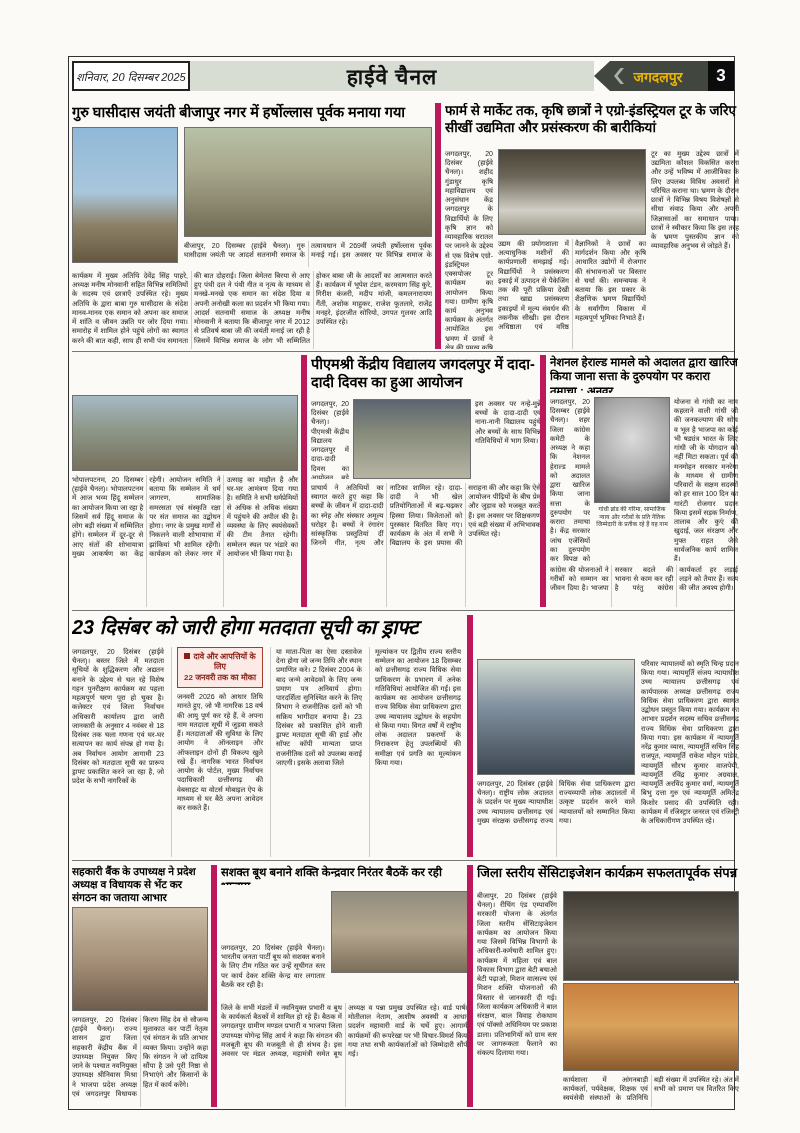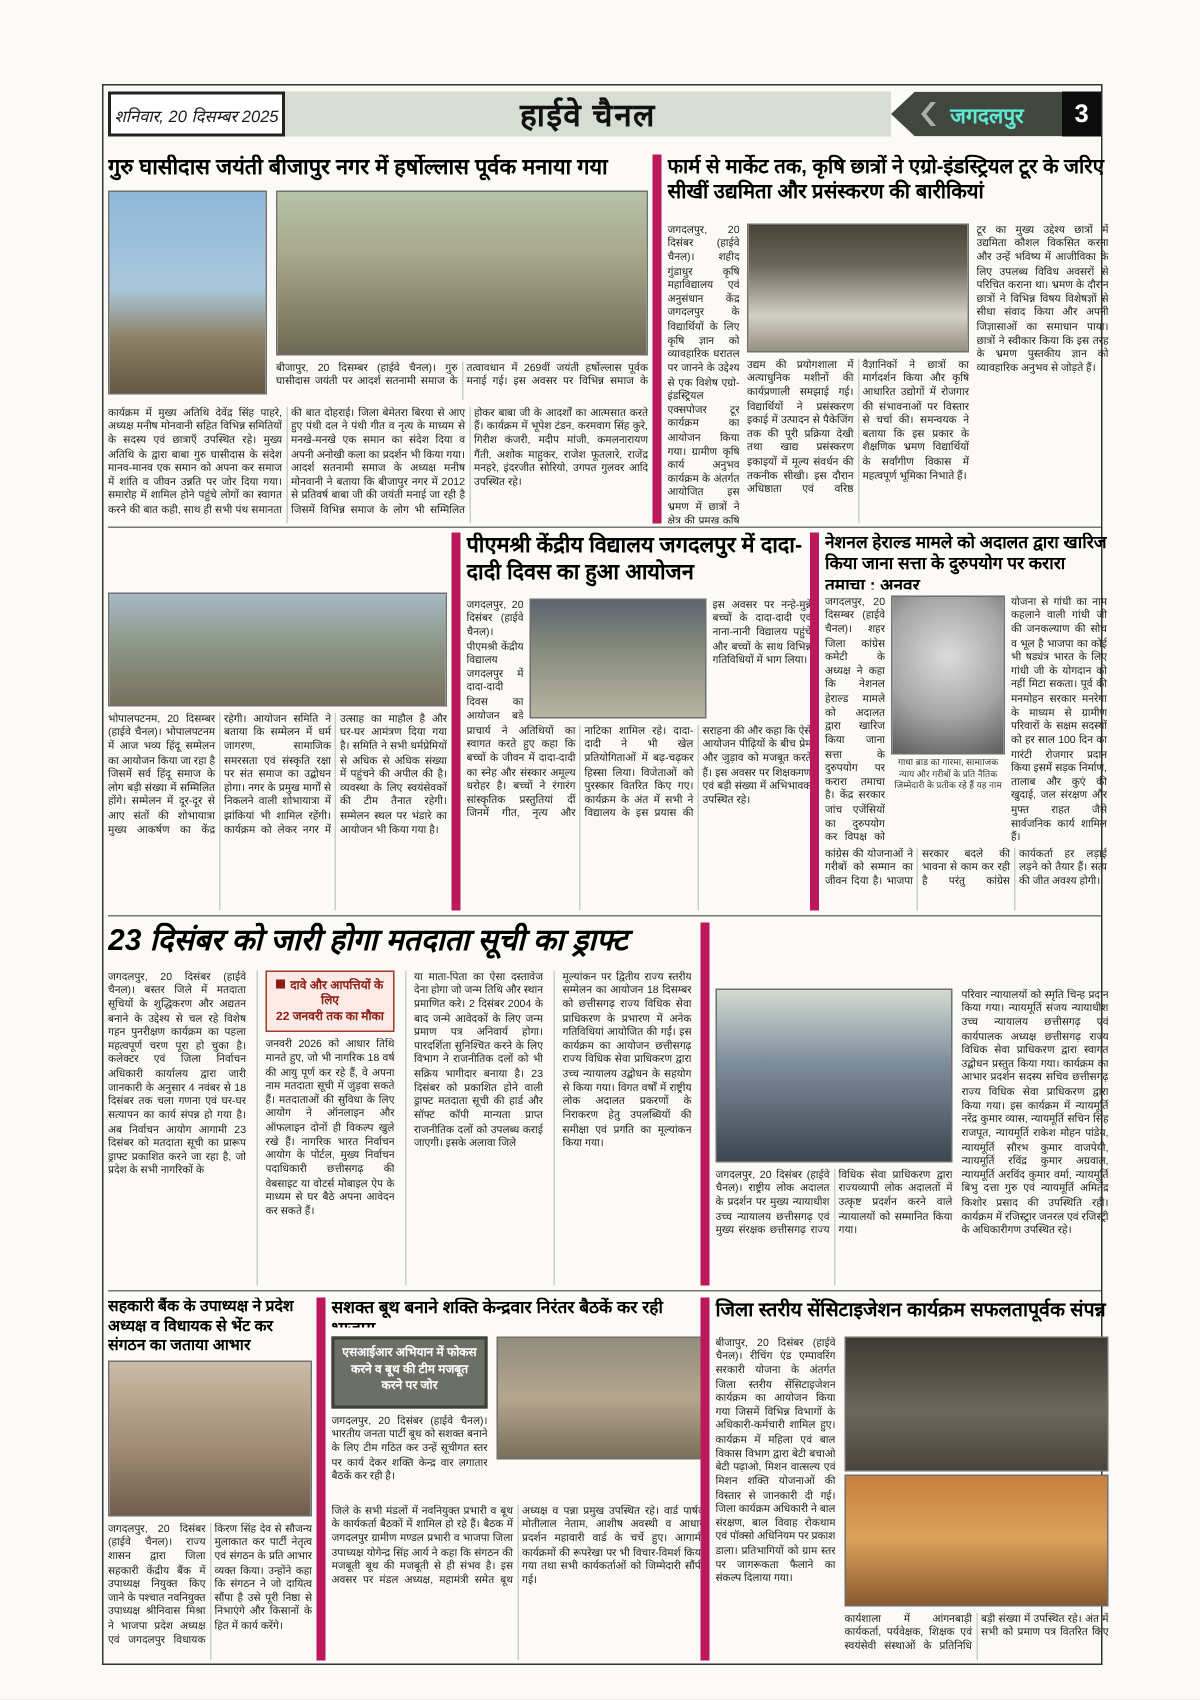--- a/index.html
+++ b/index.html
@@ -12,21 +12,21 @@
   
   .mast-date { left:3px; top:4px; width:118px; height:30px; border:2px solid #222;
                display:flex; align-items:center; justify-content:center;
                font-weight:normal; font-style:italic; font-size:11px; background:#fff; }
   .mast-bar { left:121px; top:4px; width:404px; height:30px; background:#d8ddd4;
               display:flex; align-items:center; justify-content:center;
               font-weight:bold; font-size:21px; letter-spacing:1px; color:#111; }
   .mast-poly { left:525px; top:4px; width:114px; height:30px; background:#41463f;
                clip-path:polygon(16px 0, 100% 0, 100% 100%, 16px 100%, 0 50%);
                display:flex; align-items:center; justify-content:center;
-               color:#5eead4; font-weight:bold; font-size:14px; padding-left:14px; }
+               color:#eab308; font-weight:bold; font-size:14px; padding-left:14px; }
   .chev { position:absolute; left:20px; top:7px; width:10px; height:16px;
           background:#aab0a6; clip-path:polygon(100% 0, 35% 50%, 100% 100%, 65% 100%, 0 50%, 65% 0); }
   .mast-num { left:639px; top:4px; width:26px; height:30px; background:#0c0c0c; color:#fff;
               display:flex; align-items:center; justify-content:center; font-weight:bold; font-size:17px; }
   
   .hrule { position:absolute; left:3px; width:662px; height:0; border-top:1px solid #777; }
   
   .art { position:absolute; }
   .art.vline { border-left:6px solid #be185d; padding-left:4px; }
   .hl { font-weight:bold; text-align:left; color:#000; line-height:1.25; overflow:hidden; }
@@ -130,21 +130,20 @@
     </div>
 
     <div class="art" style="left:3px; top:808px; width:157px; height:242px">
       <div class="abs hl" style="left:0; top:0; width:136px; height:38px; font-size:10.5px">सहकारी बैंक के उपाध्यक्ष ने प्रदेश अध्यक्ष व विधायक से भेंट कर संगठन का जताया आभार</div>
       <div class="abs photo ph-bouquet" style="left:0; top:42px; width:136px; height:104px"></div>
       <div class="abs bt c2" style="left:0; top:150px; width:136px; height:92px">जगदलपुर, 20 दिसंबर (हाईवे चैनल)। राज्य शासन द्वारा जिला सहकारी केंद्रीय बैंक में उपाध्यक्ष नियुक्त किए जाने के पश्चात नवनियुक्त उपाध्यक्ष श्रीनिवास मिश्रा ने भाजपा प्रदेश अध्यक्ष एवं जगदलपुर विधायक किरण सिंह देव से सौजन्य मुलाकात कर पार्टी नेतृत्व एवं संगठन के प्रति आभार व्यक्त किया। उन्होंने कहा कि संगठन ने जो दायित्व सौंपा है उसे पूरी निष्ठा से निभाएंगे और किसानों के हित में कार्य करेंगे।</div>
     </div>
 
     <div class="art vline" style="left:142px; top:808px; width:253px; height:242px">
       <div class="abs hl" style="left:4px; top:0; width:248px; height:20px; font-size:11.5px">सशक्त बूथ बनाने शक्ति केन्द्रवार निरंतर बैठकें कर रही भाजपा</div>
-      <div class="abs sbox" style="left:4px; top:26px; width:104px; height:48px">एसआईआर अभियान में फोकस करने व बूथ की टीम मजबूत करने पर जोर</div>
       <div class="abs bt" style="left:4px; top:78px; width:104px; height:56px">जगदलपुर, 20 दिसंबर (हाईवे चैनल)। भारतीय जनता पार्टी बूथ को सशक्त बनाने के लिए टीम गठित कर उन्हें सूचीगत स्तर पर कार्य देकर शक्ति केन्द्र वार लगातार बैठकें कर रही है।</div>
       <div class="abs photo ph-bjp" style="left:114px; top:26px; width:138px; height:82px"></div>
       <div class="abs bt c2" style="left:4px; top:138px; width:248px; height:104px">जिले के सभी मंडलों में नवनियुक्त प्रभारी व बूथ के कार्यकर्ता बैठकों में शामिल हो रहे हैं। बैठक में जगदलपुर ग्रामीण मण्डल प्रभारी व भाजपा जिला उपाध्यक्ष योगेन्द्र सिंह आर्य ने कहा कि संगठन की मजबूती बूथ की मजबूती से ही संभव है। इस अवसर पर मंडल अध्यक्ष, महामंत्री समेत बूथ अध्यक्ष व पन्ना प्रमुख उपस्थित रहे। वार्ड पार्षद मोतीलाल नेताम, आशीष अवस्थी व आधार प्रदर्शन महावारी वार्ड के चर्चे हुए। आगामी कार्यक्रमों की रूपरेखा पर भी विचार-विमर्श किया गया तथा सभी कार्यकर्ताओं को जिम्मेदारी सौंपी गई।</div>
     </div>
 
     <div class="art vline" style="left:398px; top:808px; width:267px; height:242px">
       <div class="abs hl" style="left:4px; top:0; width:262px; height:22px; font-size:13px">जिला स्तरीय सेंसिटाइजेशन कार्यक्रम सफलतापूर्वक संपन्न</div>
       <div class="abs bt" style="left:4px; top:26px; width:80px; height:216px">बीजापुर, 20 दिसंबर (हाईवे चैनल)। रीचिंग एंड एम्पावरिंग सरकारी योजना के अंतर्गत जिला स्तरीय सेंसिटाइजेशन कार्यक्रम का आयोजन किया गया जिसमें विभिन्न विभागों के अधिकारी-कर्मचारी शामिल हुए। कार्यक्रम में महिला एवं बाल विकास विभाग द्वारा बेटी बचाओ बेटी पढ़ाओ, मिशन वात्सल्य एवं मिशन शक्ति योजनाओं की विस्तार से जानकारी दी गई। जिला कार्यक्रम अधिकारी ने बाल संरक्षण, बाल विवाह रोकथाम एवं पॉक्सो अधिनियम पर प्रकाश डाला। प्रतिभागियों को ग्राम स्तर पर जागरूकता फैलाने का संकल्प दिलाया गया।</div>
       <div class="abs photo ph-meet" style="left:90px; top:26px; width:176px; height:90px"></div>
       <div class="abs photo ph-orange" style="left:90px; top:118px; width:176px; height:88px"></div>

